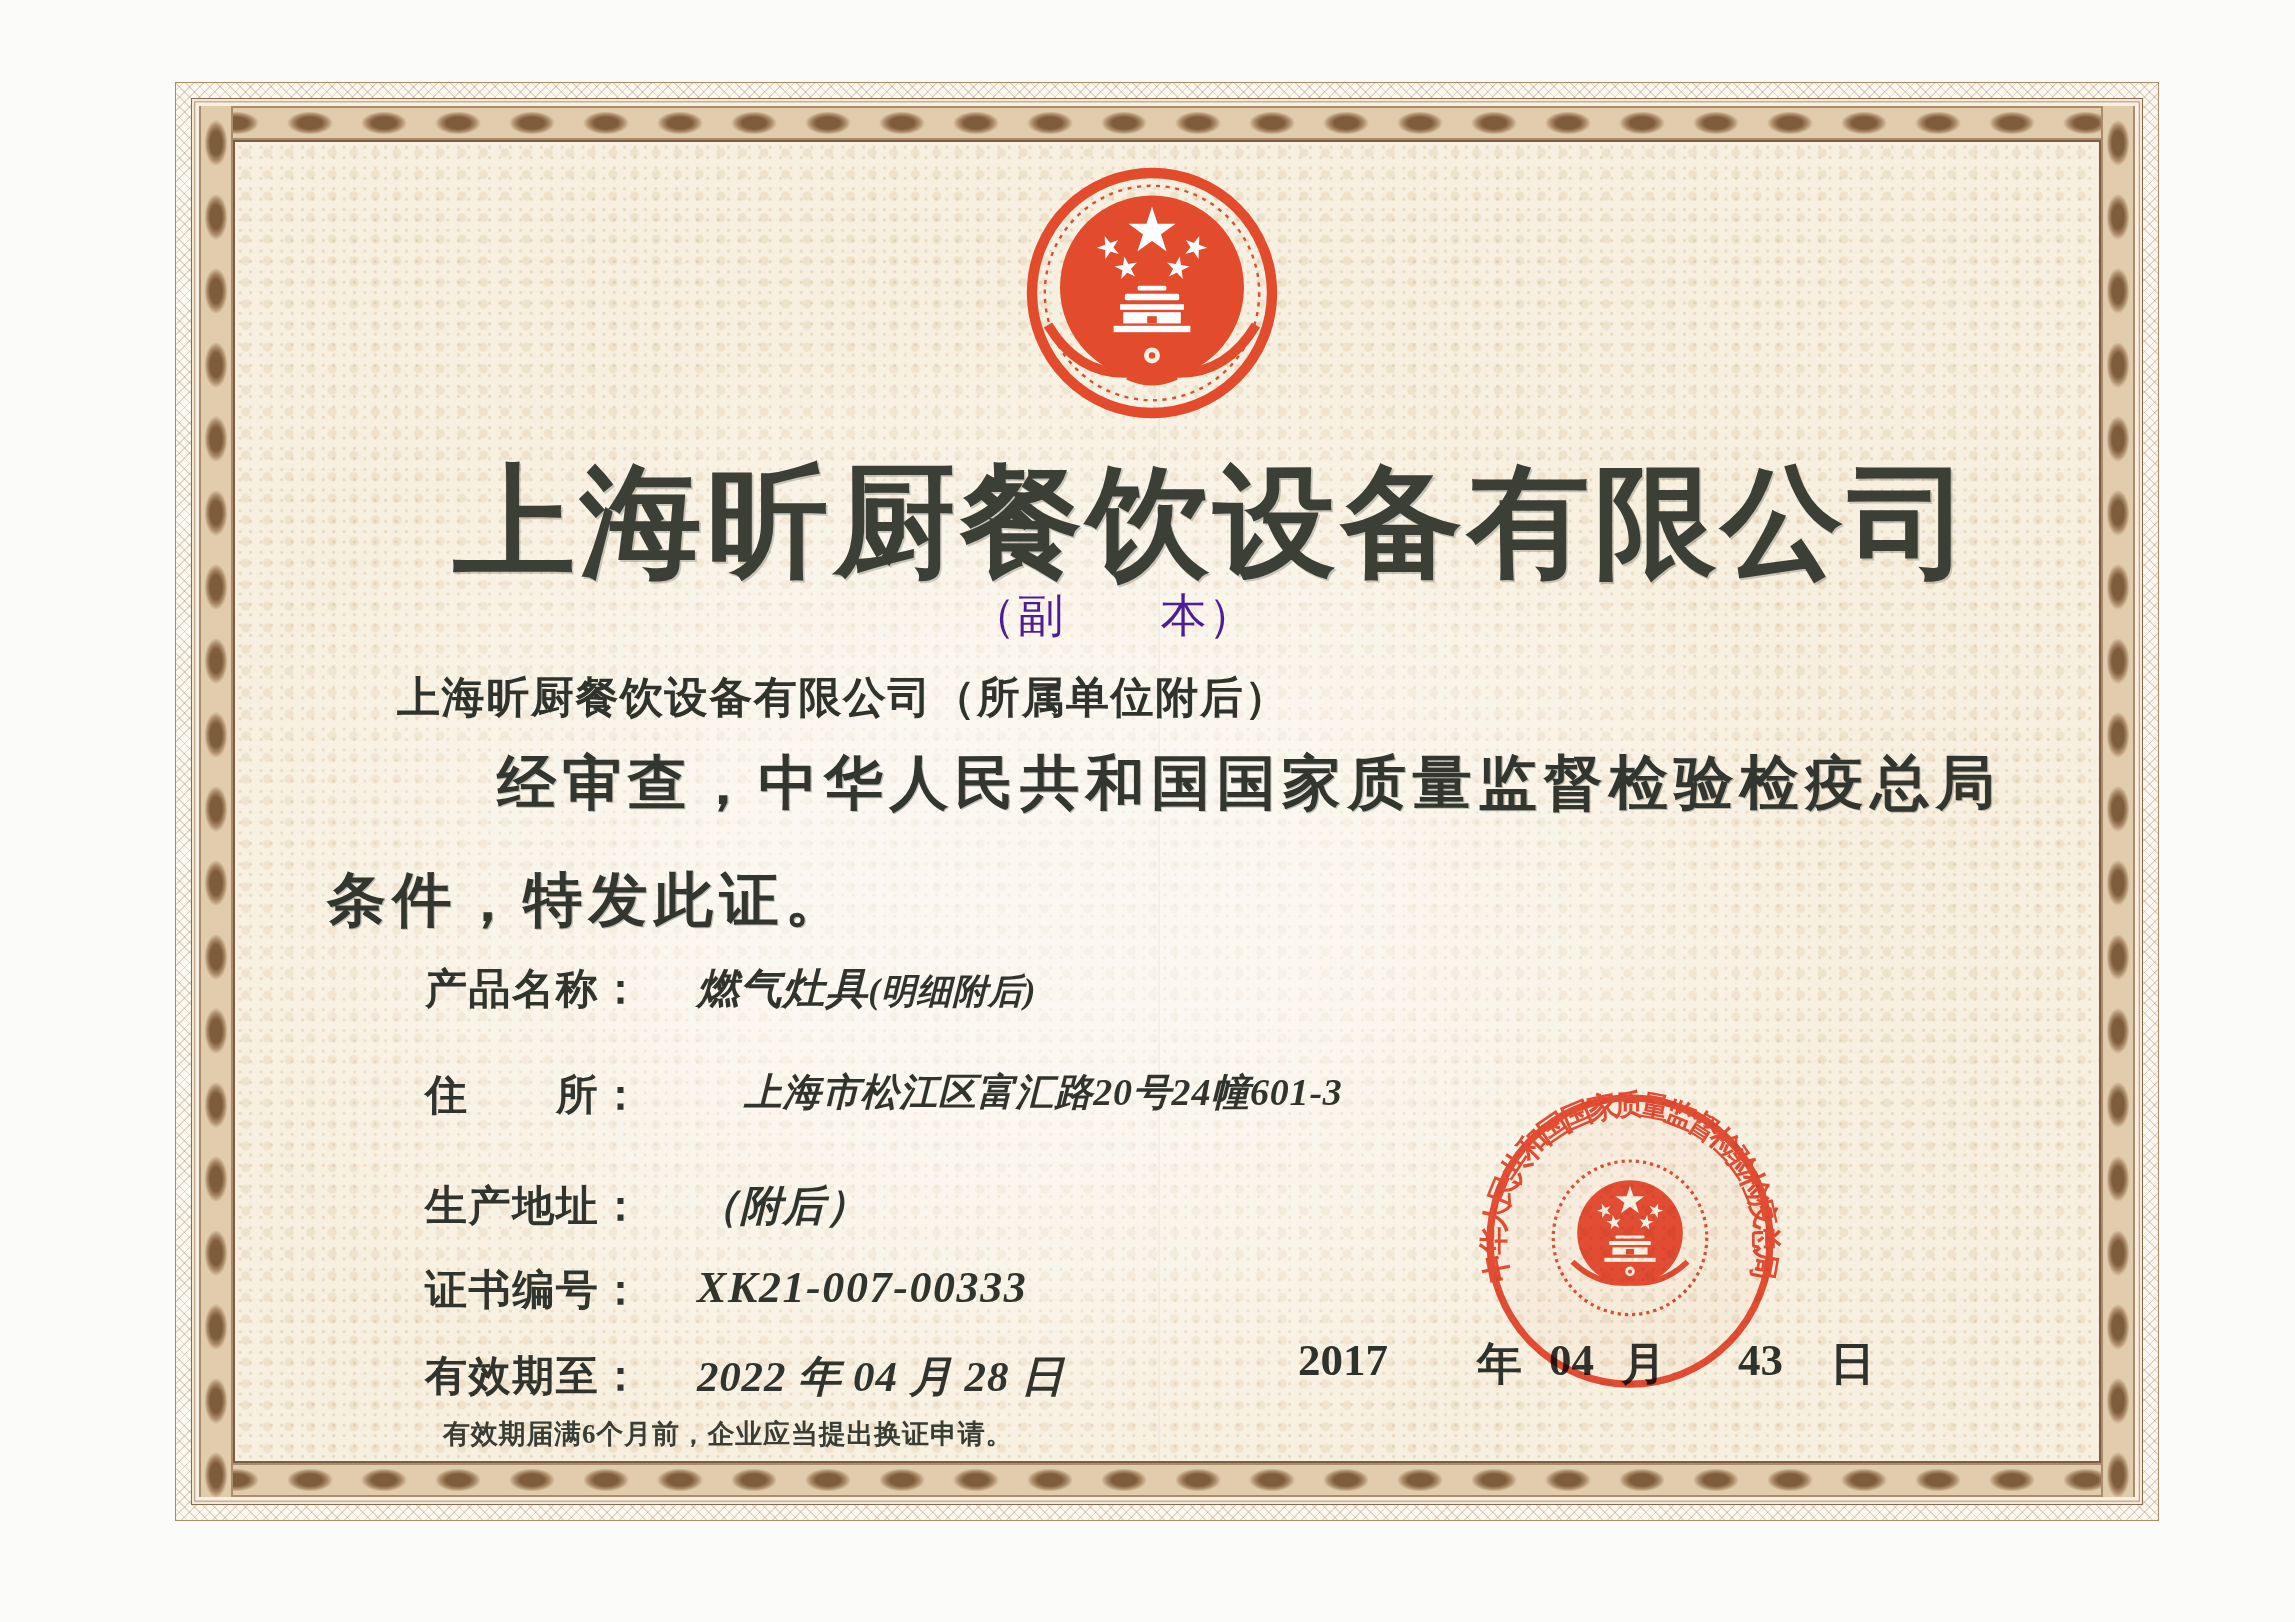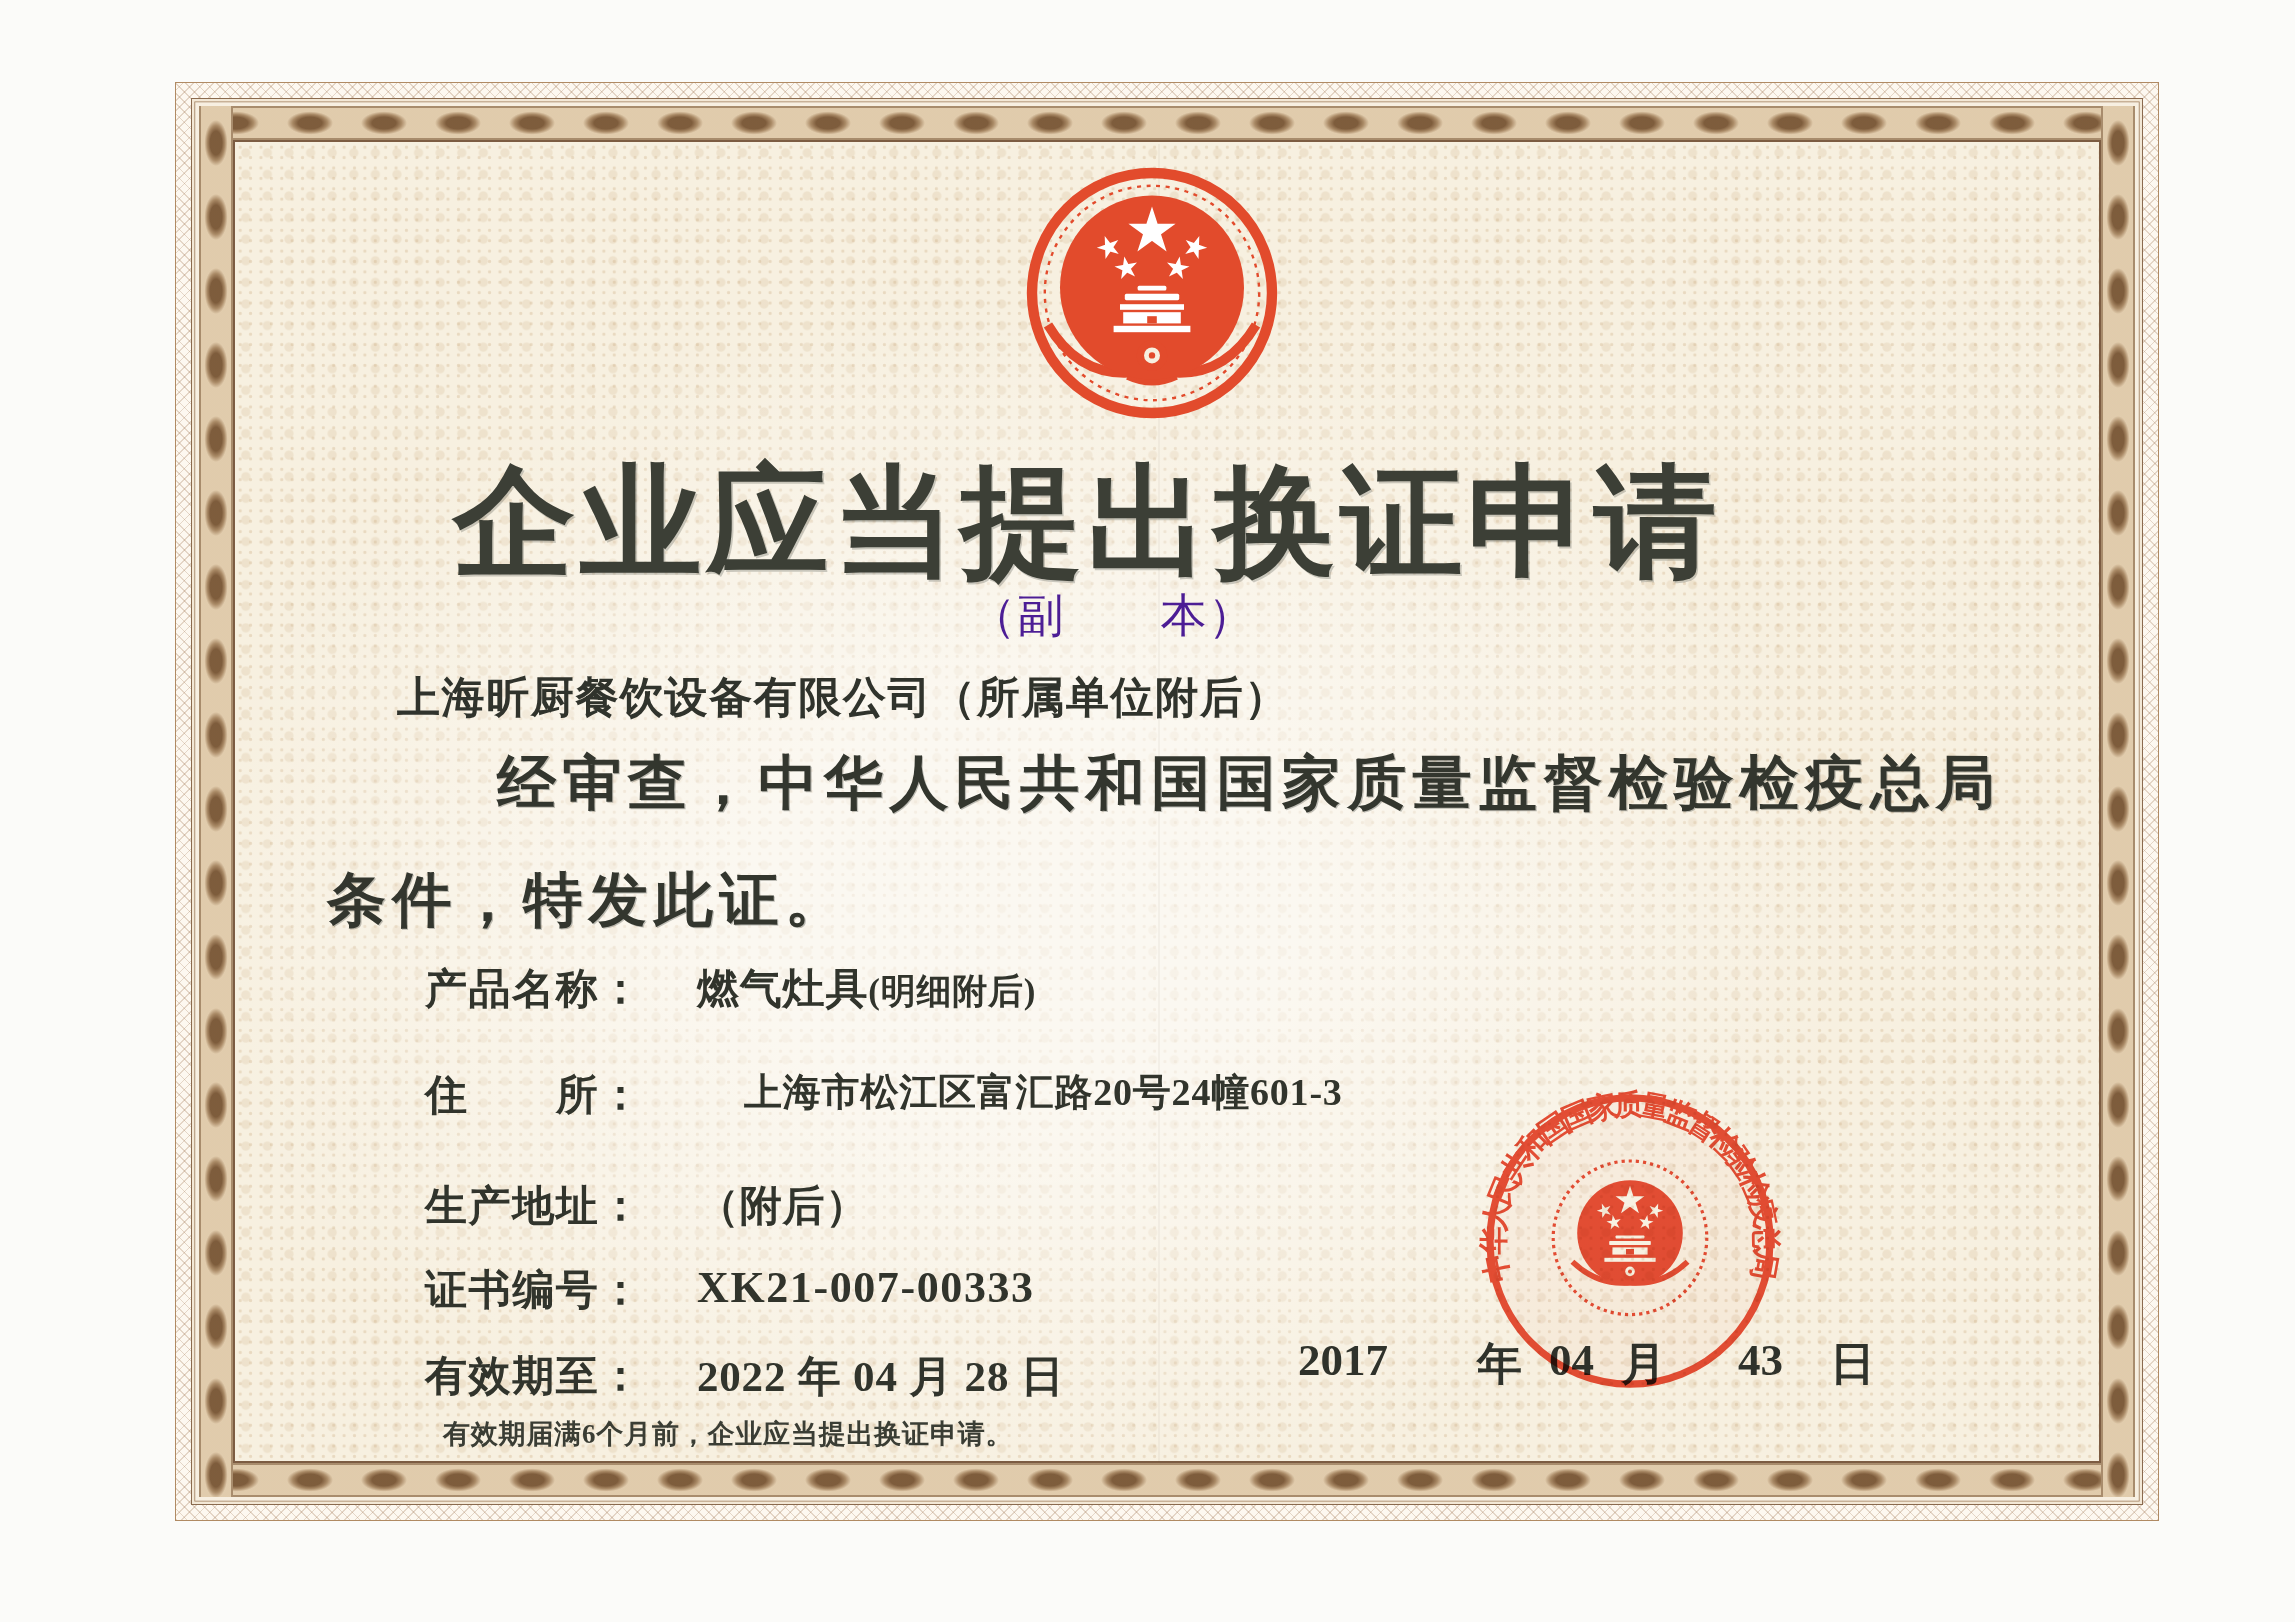--- a/index.html
+++ b/index.html
@@ -85,21 +85,21 @@
     font-size:43px;font-weight:700;letter-spacing:1.6px;color:#30332c;
   }
   .body1{left:322px;top:662px;}
   .body2{left:152px;top:779px;}
   .bodyline{
     font-size:59px;font-weight:700;letter-spacing:6.4px;color:#33362e;
     text-shadow:1.2px 1.2px 0 rgba(51,54,46,.3);
   }
   .row{font-size:42px;font-weight:700;color:#31342c;}
   .row .lbl{position:absolute;left:250px;letter-spacing:1.6px;text-align:right;}
-  .row .val{position:absolute;left:522px;letter-spacing:0.8px;}
+  .row .val{position:absolute;left:522px;letter-spacing:0.8px;font-style:italic;}
   .row-product{top:879px;}
   .row-product .val b{font-size:42px;font-weight:700;}
   .row-product .val .paren{font-size:35px;}
   .row-address{top:985px;}
   .row-address .val{font-size:38px;font-weight:600;margin-left:47px;}
   .row-production{top:1096px;}
   .row-certno{top:1180px;}
   .row-certno .val{font-size:44px;letter-spacing:1.6px;font-weight:600;}
   .row-valid{top:1266px;}
   .row-valid .val{font-size:43px;font-weight:600;}
@@ -150,21 +150,21 @@
       <path d="M 0 -10 L 5.88 8.09 L -9.51 -3.09 L 9.51 -3.09 L -5.88 8.09 Z" transform="translate(202,134) scale(1.5) rotate(10)"></path>
       <rect x="152" y="156" width="36" height="6" rx="2"></rect>
       <rect x="136" y="166" width="68" height="8" rx="2"></rect>
       <rect x="130" y="179" width="80" height="7"></rect>
       <rect x="134" y="189" width="72" height="14"></rect>
       <rect x="122" y="206" width="96" height="8"></rect>
     </g>
     <rect x="164" y="194" width="12" height="9" fill="#e24b2c"></rect>
   </svg>
 
-  <div class="abs title">企业应当提出换证申请</div>
+  <div class="abs title">上海昕厨餐饮设备有限公司</div>
   <div class="abs subtitle">（副　　本）</div>
 
   <div class="abs company">上海昕厨餐饮设备有限公司（所属单位附后）</div>
   <div class="abs body1 bodyline">经审查，中华人民共和国国家质量监督检验检疫总局</div>
   <div class="abs body2 bodyline">条件，特发此证。</div>
 
   <div class="abs row row-product">
     <span class="lbl">产品名称：</span>
     <span class="val"><b>燃气灶具</b><span class="paren">(明细附后)</span></span>
   </div>

